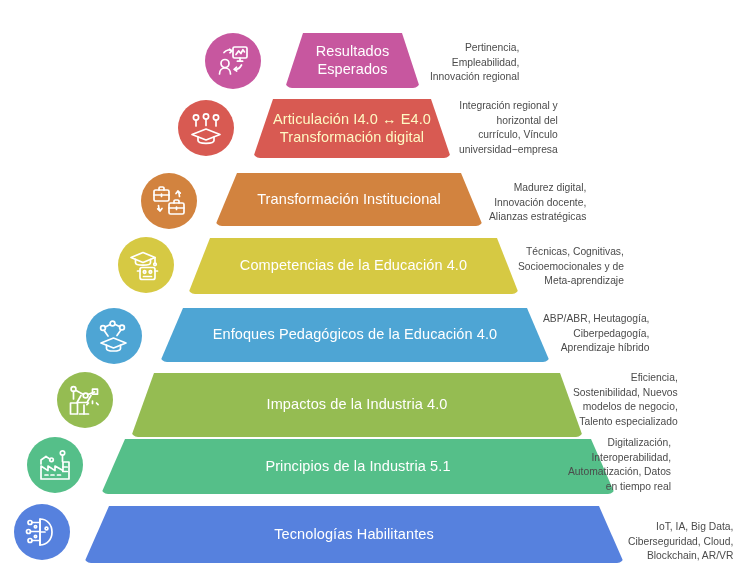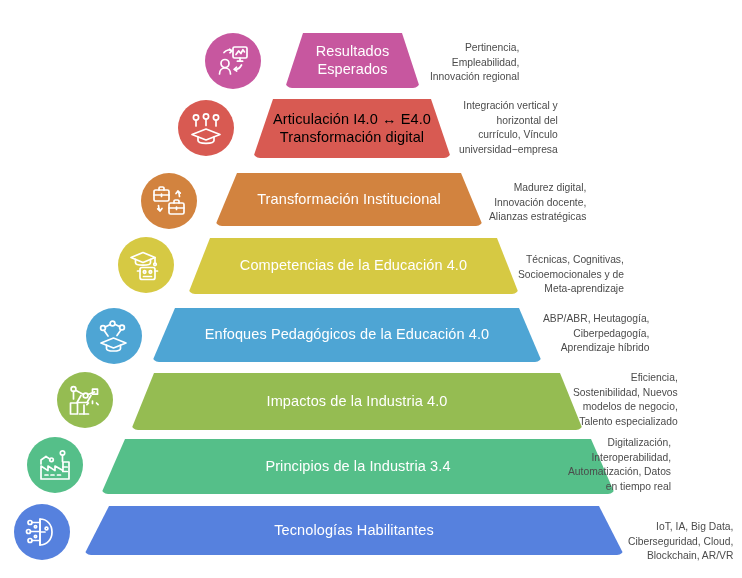--- a/index.html
+++ b/index.html
@@ -100,24 +100,24 @@
       <path d="M7 9.5 v5.5"></path>
       <circle cx="17" cy="5.5" r="2.6"></circle>
       <path d="M17 8.5 v6"></path>
       <circle cx="27" cy="6.5" r="2.6"></circle>
       <path d="M27 9.5 v5.5"></path>
       <path d="M3 23.5 L17 18 l14 5.5 -14 5.5 z"></path>
       <path d="M9 26 v3.6 c0 1.7 3.6 2.8 8 2.8 s8-1.1 8-2.8 V26"></path>
     </svg>
       </div>
       <div class="tier-band" style="left: 253px; top: 99px; width: 198px; height: 59px; background: rgb(216, 90, 82); clip-path: polygon(10.101% 0%, 89.899% 0%, 100% 100%, 0% 100%);">
-        <span class="tier-label" style="font-size: 14.5px; color: #000000;">Articulación I4.0 ↔ E4.0
+        <span class="tier-label" style="font-size: 14.5px; color: #fef9c3;">Articulación I4.0 ↔ E4.0
 Transformación digital</span>
       </div>
-      <div class="tier-note" style="left: 459px; top: 99px; color: rgb(75, 75, 75);">Integración vertical y
+      <div class="tier-note" style="left: 459px; top: 99px; color: rgb(75, 75, 75);">Integración regional y
 horizontal del
 currículo, Vínculo
 universidad−empresa</div>
     </div>
     <div class="tier" style="top: 0px;">
       <div class="tier-icon" style="left: 141px; top: 173px; width: 56px; height: 56px; background: rgb(210, 131, 63);">
         <svg width="34" height="34" viewBox="0 0 34 34" fill="none" stroke="#fff" stroke-width="1.7" stroke-linecap="round" stroke-linejoin="round">
       <rect x="2" y="6" width="15" height="11" rx="1.6"></rect>
       <path d="M7 6 V4.3 a1.3 1.3 0 0 1 1.3-1.3h2.4A1.3 1.3 0 0 1 12 4.3V6"></path>
       <path d="M2 11 h15 M9.5 10 v2.4"></path>
@@ -147,37 +147,37 @@
       <rect x="11" y="19.5" width="15" height="12" rx="2"></rect>
       <circle cx="15.6" cy="24" r="1.3"></circle>
       <circle cx="21.4" cy="24" r="1.3"></circle>
       <path d="M14.5 28.5 h8"></path>
       <path d="M11 23 H8.5 M26 23 h2.5"></path>
     </svg>
       </div>
       <div class="tier-band" style="left: 188px; top: 238px; width: 331px; height: 56px; background: rgb(214, 201, 67); clip-path: polygon(6.647% 0%, 93.353% 0%, 100% 100%, 0% 100%);">
         <span class="tier-label" style="font-size: 14.5px; color: rgb(255, 255, 255);">Competencias de la Educación 4.0</span>
       </div>
-      <div class="tier-note" style="left: 518px; top: 245px; color: rgb(75, 75, 75); margin-top: 8px;">Técnicas, Cognitivas,
+      <div class="tier-note" style="left: 518px; top: 245px; color: rgb(75, 75, 75);">Técnicas, Cognitivas,
 Socioemocionales y de
 Meta-aprendizaje</div>
     </div>
     <div class="tier" style="top: 0px;">
       <div class="tier-icon" style="left: 86px; top: 308px; width: 56px; height: 56px; background: rgb(78, 165, 212);">
         <svg width="34" height="34" viewBox="0 0 34 34" fill="none" stroke="#fff" stroke-width="1.7" stroke-linecap="round" stroke-linejoin="round">
       <circle cx="6" cy="9" r="2.4"></circle>
       <circle cx="15.5" cy="4.5" r="2.4"></circle>
       <circle cx="25" cy="8.5" r="2.4"></circle>
       <path d="M8.2 8 L13.3 5.4 M17.8 5.3 L22.9 7.7"></path>
       <path d="M7 11.2 L11 17 M24 10.8 L20 16.5"></path>
       <path d="M4 24 L16.5 19 l12.5 5 -12.5 5 z"></path>
       <path d="M9.5 26.2 v3.2 c0 1.5 3.2 2.6 7 2.6 s7-1.1 7-2.6 v-3.2"></path>
     </svg>
       </div>
-      <div class="tier-band" style="left: 152px; top: 308px; width: 390px; height: 54px; background: rgb(78, 165, 212); clip-path: polygon(5.897% 0%, 94.103% 0%, 100% 100%, 0% 100%);">
+      <div class="tier-band" style="left: 160px; top: 308px; width: 390px; height: 54px; background: rgb(78, 165, 212); clip-path: polygon(5.897% 0%, 94.103% 0%, 100% 100%, 0% 100%);">
         <span class="tier-label" style="font-size: 14.5px; color: rgb(255, 255, 255);">Enfoques Pedagógicos de la Educación 4.0</span>
       </div>
       <div class="tier-note" style="left: 543px; top: 312px; color: rgb(75, 75, 75);">ABP/ABR, Heutagogía,
 Ciberpedagogía,
 Aprendizaje híbrido</div>
     </div>
     <div class="tier" style="top: 0px;">
       <div class="tier-icon" style="left: 57px; top: 372px; width: 56px; height: 56px; background: rgb(149, 188, 82);">
         <svg width="34" height="34" viewBox="0 0 34 34" fill="none" stroke="#fff" stroke-width="1.7" stroke-linecap="round" stroke-linejoin="round">
       <circle cx="5.5" cy="6" r="2.4"></circle>
@@ -186,42 +186,42 @@
       <path d="M19.8 11.6 L26.5 9"></path>
       <path d="M24.5 6.2 h5 v5 h-5 z"></path>
       <path d="M5.5 8.4 V16"></path>
       <path d="M9 19.5 l4-7 M9 19.5 h10 l4-7"></path>
       <path d="M16 22 L16 31"></path>
       <path d="M11.5 31 h9"></path>
       <path d="M2.5 20 h7 v11 h-7 z"></path>
       <path d="M24.5 18 v2.4 M28.5 20 l1.6 1.6 M20.5 20 l-1.6 1.6"></path>
     </svg>
       </div>
-      <div class="tier-band" style="left: 131px; top: 373px; width: 452px; height: 57px; background: rgb(149, 188, 82); clip-path: polygon(5.088% 0%, 94.912% 0%, 100% 100%, 0% 100%);">
+      <div class="tier-band" style="left: 131px; top: 373px; width: 452px; height: 64px; background: rgb(149, 188, 82); clip-path: polygon(5.088% 0%, 94.912% 0%, 100% 100%, 0% 100%);">
         <span class="tier-label" style="font-size: 14.5px; color: rgb(255, 255, 255);">Impactos de la Industria 4.0</span>
       </div>
       <div class="tier-note" style="left: 573px; top: 371px; color: rgb(75, 75, 75);">Eficiencia,
 Sostenibilidad, Nuevos
 modelos de negocio,
 Talento especializado</div>
     </div>
     <div class="tier" style="top: 0px;">
       <div class="tier-icon" style="left: 27px; top: 437px; width: 56px; height: 56px; background: rgb(85, 191, 137);">
         <svg width="34" height="34" viewBox="0 0 34 34" fill="none" stroke="#fff" stroke-width="1.7" stroke-linecap="round" stroke-linejoin="round">
       <circle cx="24.5" cy="5" r="2.2"></circle>
       <path d="M24.5 7.2 v6.3"></path>
       <path d="M3 12 l5-3.5 M3 12 v4 M8 8.5 l4 2.6"></path>
       <circle cx="13.5" cy="11.8" r="1.8"></circle>
       <path d="M3 31 V18 l7 4.6 V18 l7 4.6 V18 l8 4.6 V14 h6 v17 z"></path>
       <path d="M24.8 19 h4.4 M24.8 23.5 h4.4"></path>
       <path d="M7 27 h3 M13 27 h3 M19.5 27 h3"></path>
     </svg>
       </div>
       <div class="tier-band" style="left: 101px; top: 439px; width: 514px; height: 55px; background: rgb(85, 191, 137); clip-path: polygon(4.669% 0%, 95.331% 0%, 100% 100%, 0% 100%);">
-        <span class="tier-label" style="font-size: 14.5px; color: rgb(255, 255, 255);">Principios de la Industria 3.4</span>
+        <span class="tier-label" style="font-size: 14.5px; color: rgb(255, 255, 255);">Principios de la Industria 5.1</span>
       </div>
       <div class="tier-note" style="left: 568px; top: 436px; color: rgb(75, 75, 75);">Digitalización,
 Interoperabilidad,
 Automatización, Datos
 en tiempo real</div>
     </div>
     <div class="tier" style="top: 0px;">
       <div class="tier-icon" style="left: 14px; top: 504px; width: 56px; height: 56px; background: rgb(86, 129, 222);">
         <svg width="34" height="34" viewBox="0 0 34 34" fill="none" stroke="#fff" stroke-width="1.7" stroke-linecap="round" stroke-linejoin="round">
       <path d="M15 4 c7 0 12 5.6 12 13 s-5 13-12 13 V4 z"></path>
@@ -231,20 +231,20 @@
       <circle cx="5" cy="7.5" r="2"></circle>
       <path d="M7 7.5 h8"></path>
       <circle cx="3.5" cy="16.5" r="2"></circle>
       <path d="M5.5 16.5 h9.5"></path>
       <circle cx="5" cy="25.5" r="2"></circle>
       <path d="M7 25.5 h8"></path>
       <circle cx="10.5" cy="11.8" r="1.2"></circle>
       <circle cx="10.5" cy="21.5" r="1.2"></circle>
     </svg>
       </div>
-      <div class="tier-band" style="left: 84px; top: 506px; width: 540px; height: 49px; background: rgb(86, 129, 222); clip-path: polygon(4.63% 0%, 95.37% 0%, 100% 100%, 0% 100%);">
+      <div class="tier-band" style="left: 84px; top: 506px; width: 540px; height: 57px; background: rgb(86, 129, 222); clip-path: polygon(4.63% 0%, 95.37% 0%, 100% 100%, 0% 100%);">
         <span class="tier-label" style="font-size: 14.5px; color: rgb(255, 255, 255);">Tecnologías Habilitantes</span>
       </div>
       <div class="tier-note" style="left: 628px; top: 520px; color: rgb(75, 75, 75);">IoT, IA, Big Data,
 Ciberseguridad, Cloud,
 Blockchain, AR/VR</div>
     </div>
   </div>
 
 </body></html>

